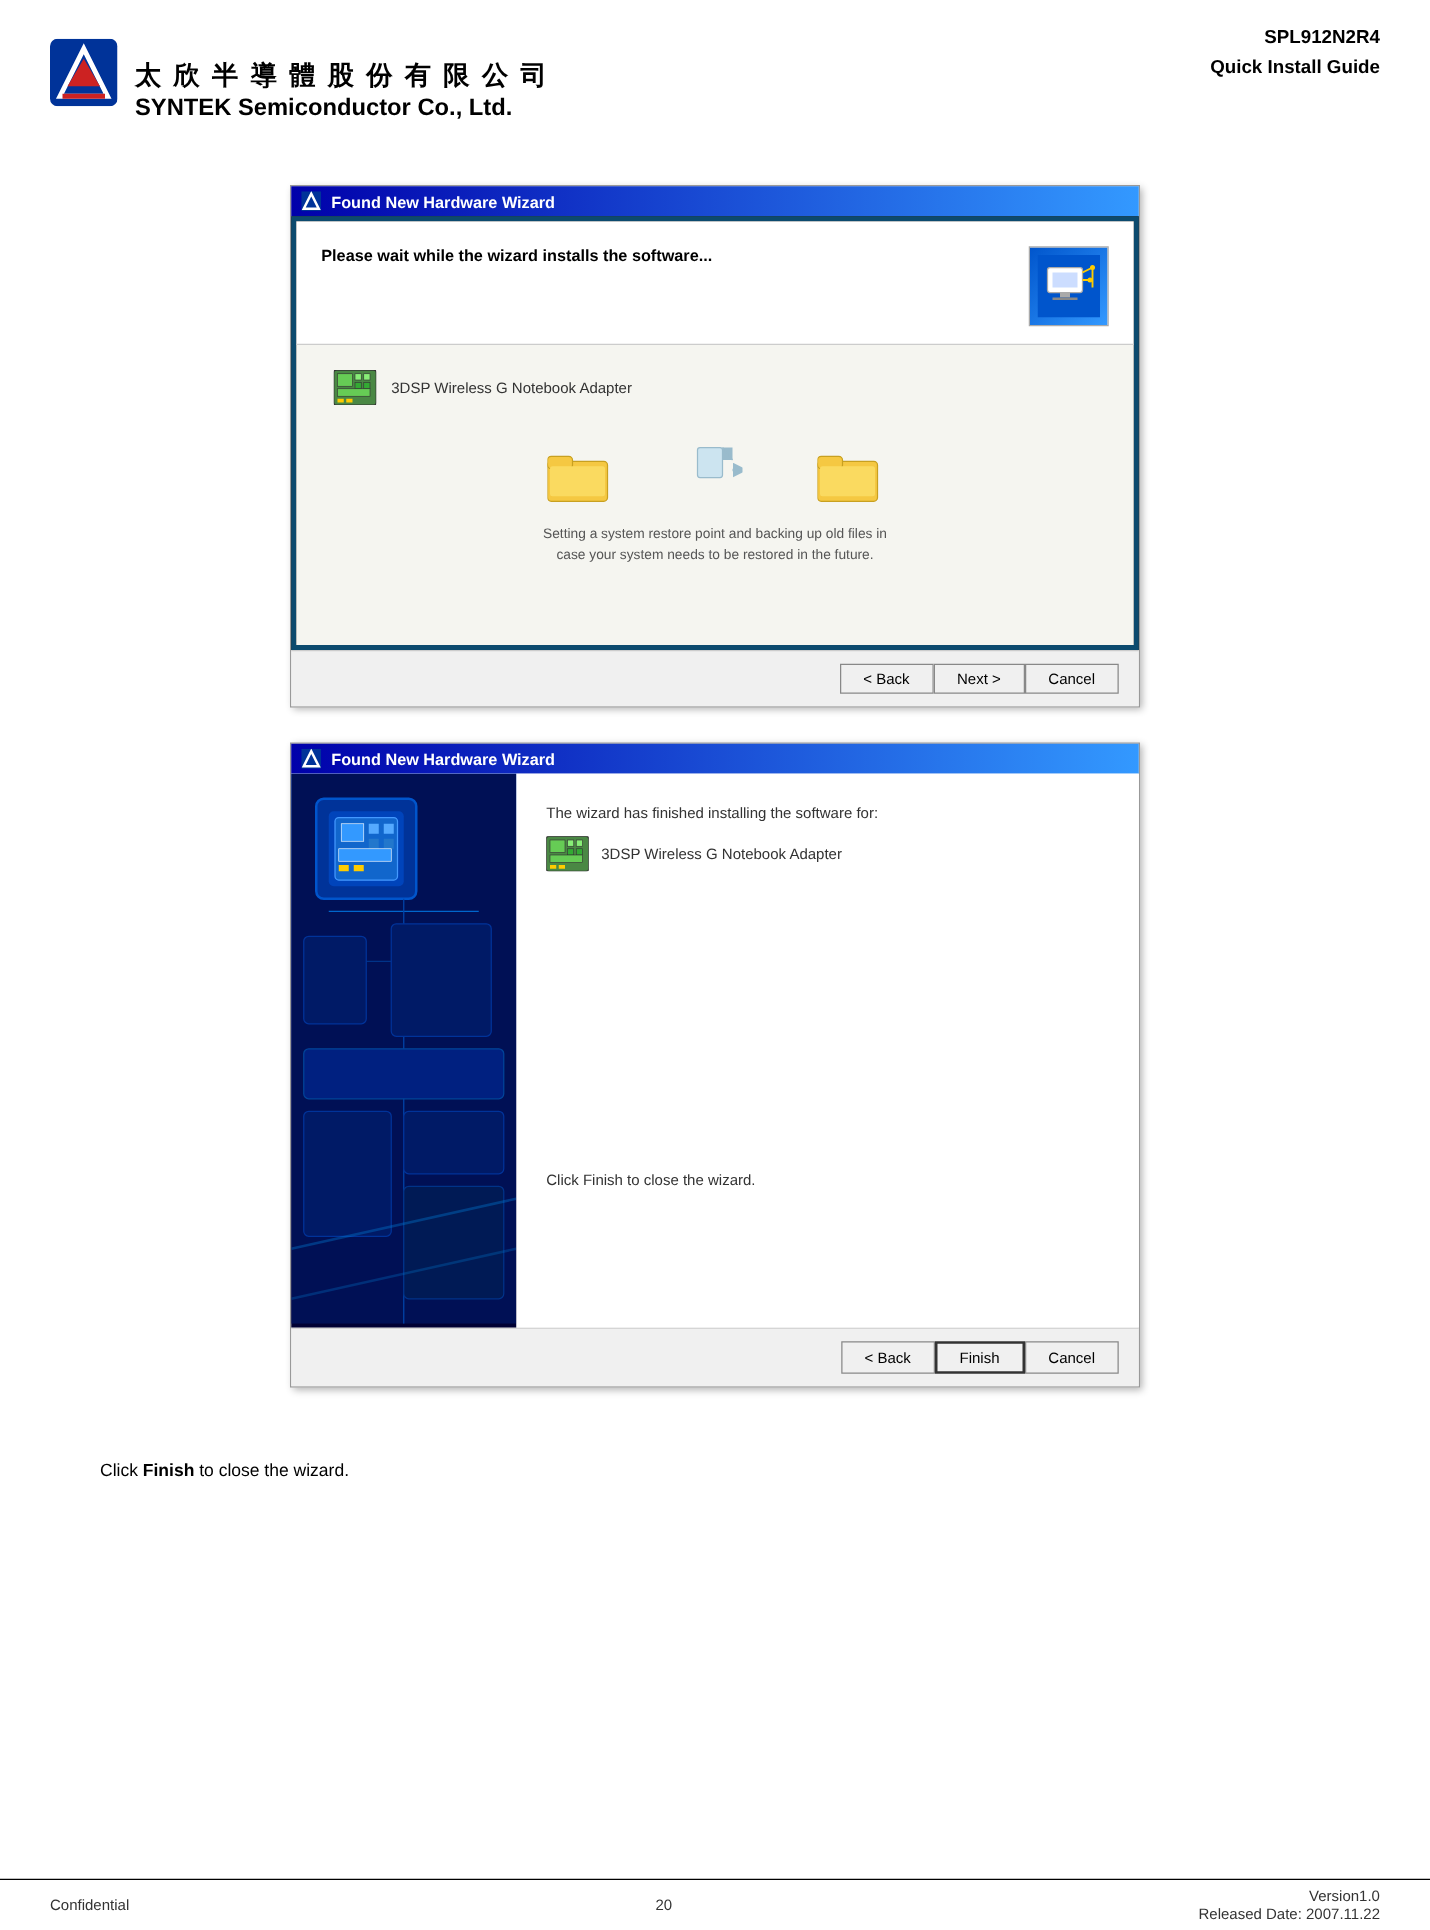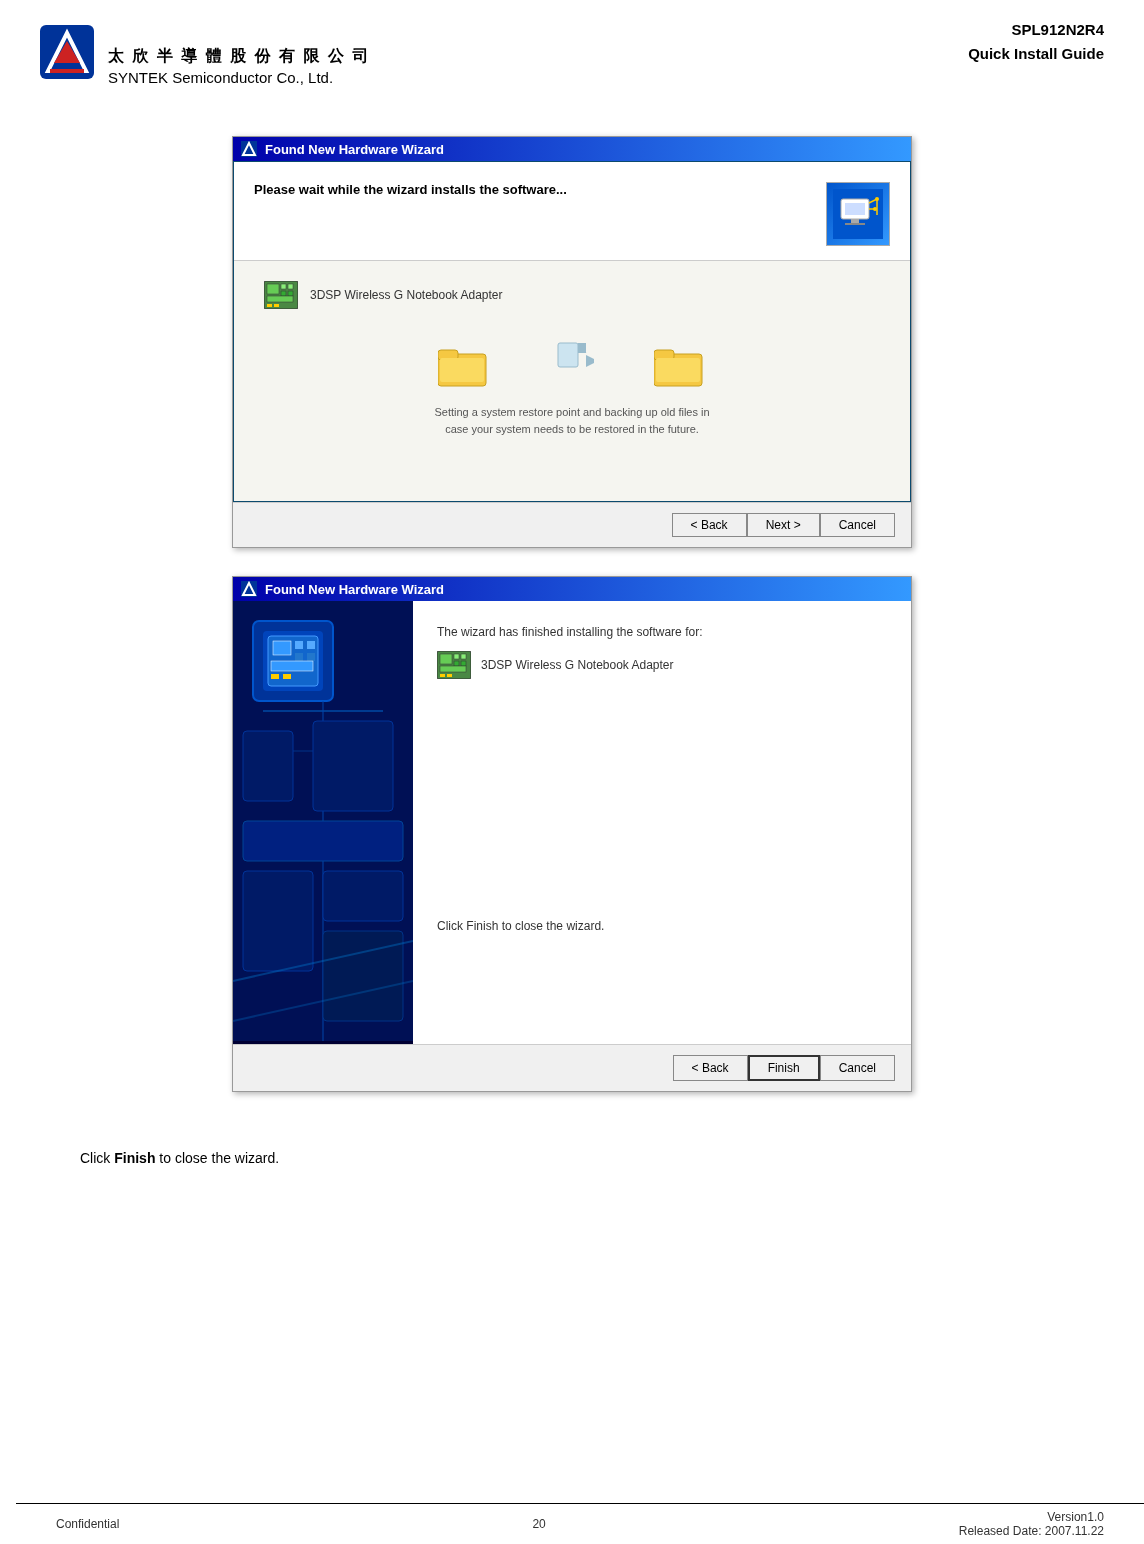--- a/index.html
+++ b/index.html
@@ -28,29 +28,29 @@
     .logo-icon {
       width: 54px;
       height: 54px;
     }
     .company-text {
       display: flex;
       flex-direction: column;
       gap: 2px;
     }
     .company-chinese {
-      font-size: 16px;
+      font-size: 21px;
       font-weight: bold;
       letter-spacing: 2px;
       color: #000;
       margin-top: 28px;
     }
     .company-english {
-      font-size: 15px;
-      font-weight: normal;
+      font-size: 19px;
+      font-weight: bold;
       color: #000;
     }
     .doc-info {
       text-align: right;
       font-size: 15px;
       font-weight: bold;
       line-height: 1.6;
     }
 
     
@@ -78,21 +78,21 @@
       font-weight: bold;
       padding: 4px 8px;
       display: flex;
       align-items: center;
       gap: 8px;
     }
 
     
     .dialog1-body {
       background: #000000;
-      border: 1px solid #0c4a6e;
+      border: 4px solid #0c4a6e;
       margin: 0;
     }
     .dialog1-top {
       background: #fff;
       padding: 20px 20px 14px 20px;
       display: flex;
       justify-content: space-between;
       align-items: flex-start;
       border-bottom: 1px solid #ccc;
     }
@@ -225,21 +225,21 @@
       color: #000;
     }
     .bold-finish {
       font-weight: bold;
     }
 
     
     .page-footer {
       position: absolute;
       bottom: 0;
-      left: 16px;
+      left: 0;
       right: 0;
       border-top: 1px solid #000;
       display: flex;
       justify-content: space-between;
       align-items: center;
       padding: 6px 40px;
       font-size: 12px;
       color: #333;
     }
     .page-footer-center {

